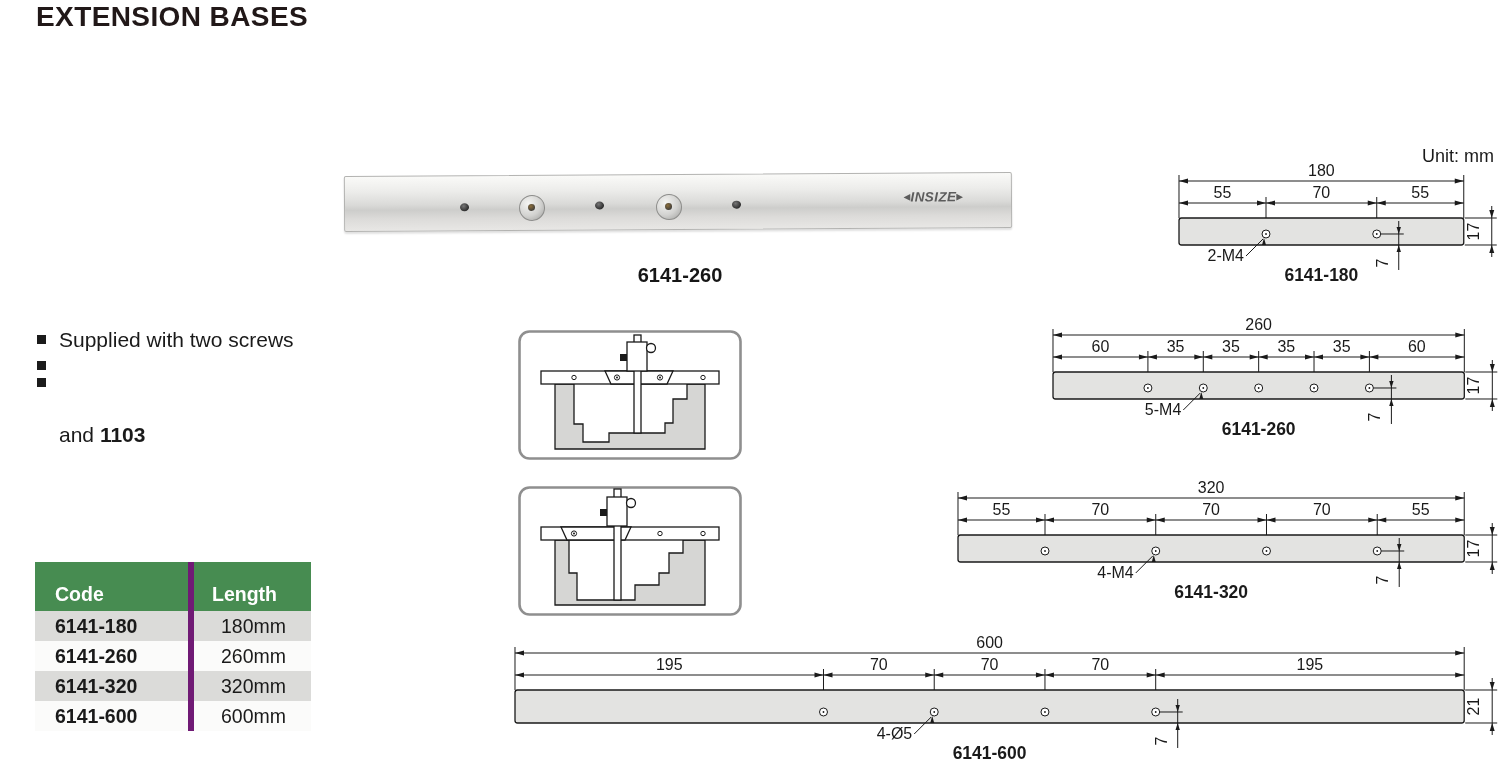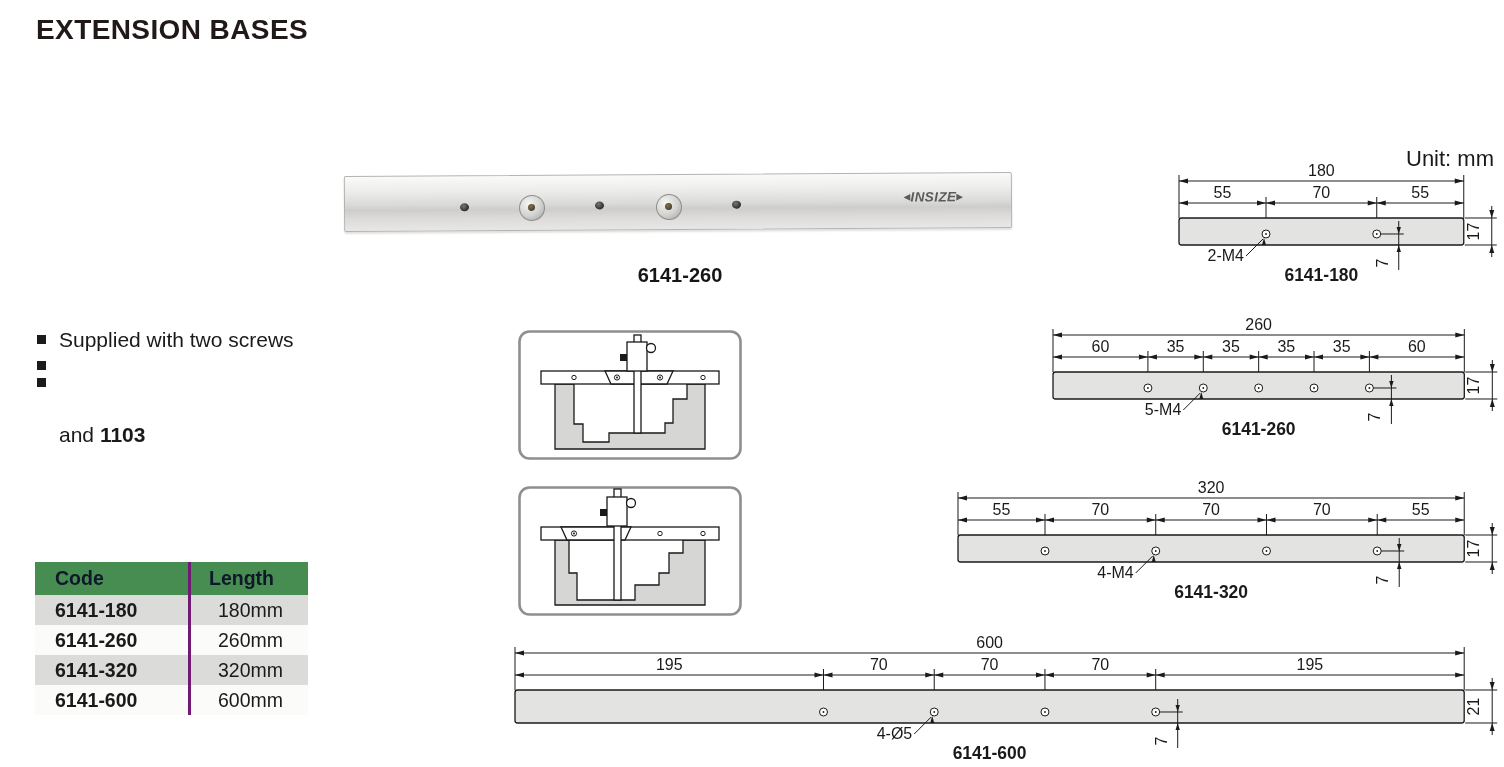--- a/index.html
+++ b/index.html
@@ -1,18 +1,18 @@
 <!DOCTYPE html>
 <html><head>
 <meta charset="utf-8">
 <style>
   html,body{margin:0;padding:0;background:#fff;}
   .canvas{position:relative;width:1504px;height:767px;background:#ffffff;overflow:hidden;
           font-family:"Liberation Sans",sans-serif;color:#1a1a1a;}
-  .page-title{position:absolute;left:36px;top:14px;font-size:28px;font-weight:bold;
+  .page-title{position:absolute;left:36px;top:1px;font-size:28px;font-weight:bold;
               letter-spacing:.4px;color:#211818;}
   
   .photo{position:absolute;left:344px;top:174px;width:666px;height:54px;
          transform:rotate(-.35deg);border:1px solid #b3b3b1;border-radius:2px;
          background:linear-gradient(180deg,#fafaf8 0%,#ececea 28%,#dadad8 52%,#cdcdcb 62%,#dcdbd9 78%,#e8e7e5 100%);
          box-shadow:0 2px 2px rgba(0,0,0,.12);}
   .hole{position:absolute;width:9px;height:8px;border-radius:50%;
         background:radial-gradient(circle at 40% 35%,#777 0%,#2c2c2c 70%);}
   .screw{position:absolute;width:24px;height:24px;border-radius:50%;border:1px solid #8d8d8b;
          background:radial-gradient(circle at 35% 32%,#f5f5f3 0%,#d2d2d0 55%,#9e9e9c 100%);}
@@ -22,31 +22,31 @@
          font-weight:bold;color:#5c5c5c;letter-spacing:.4px;}
   .insize-logo .arr{font-size:8px;font-style:normal;vertical-align:2px;}
   .photo-caption{position:absolute;left:530px;top:264px;width:300px;text-align:center;
          font-size:20px;font-weight:bold;color:#161616;}
   
   .features{position:absolute;left:36px;top:327px;width:390px;font-size:21px;line-height:26px;}
   .feat{display:flex;}
   .feat .bullet{flex:0 0 9px;width:9px;height:9px;background:#1b1b1b;margin:8px 13px 0 1px;}
   
   table.tbl{position:absolute;left:35px;top:562px;border-collapse:collapse;font-size:19.5px;}
-  .tbl th{background:#478c51;color:#0f172a;font-weight:bold;text-align:left;height:33px;padding:0 0 0 20px;}
+  .tbl th{background:#478c51;color:#ffffff;font-weight:bold;text-align:left;height:33px;padding:16px 0 0 20px;}
   .tbl th.c1{width:133px;}
   .tbl th.c2{width:99px;padding-left:18px;}
   .tbl td{height:30px;padding:0 0 0 20px;}
   .tbl td.len{padding-left:27px;font-weight:normal;}
   .tbl td.code{font-weight:bold;}
-  .tbl .col2{border-left:3px solid #701a75;}
+  .tbl .col2{border-left:6px solid #701a75;}
   .tbl tbody tr:nth-child(odd){background:#dbdbd9;}
   .tbl tbody tr:nth-child(even){background:#fbfbfa;}
   
-  .unit-label{position:absolute;left:1398px;top:146px;width:96px;text-align:right;font-size:22px;}
+  .unit-label{position:absolute;left:1398px;top:146px;width:96px;text-align:right;font-size:18px;}
   svg.drawing{position:absolute;overflow:visible;}
   #d0{left:1173px;top:162px;} #d1{left:1047px;top:316px;}
   #d2{left:952px;top:479px;}  #d3{left:509px;top:634px;}
   svg.usage{position:absolute;width:226px;height:132px;}
   #u0{left:517px;top:329px;} #u1{left:517px;top:485px;}
 </style>
 </head>
 <body>
 
 <div class="canvas">

